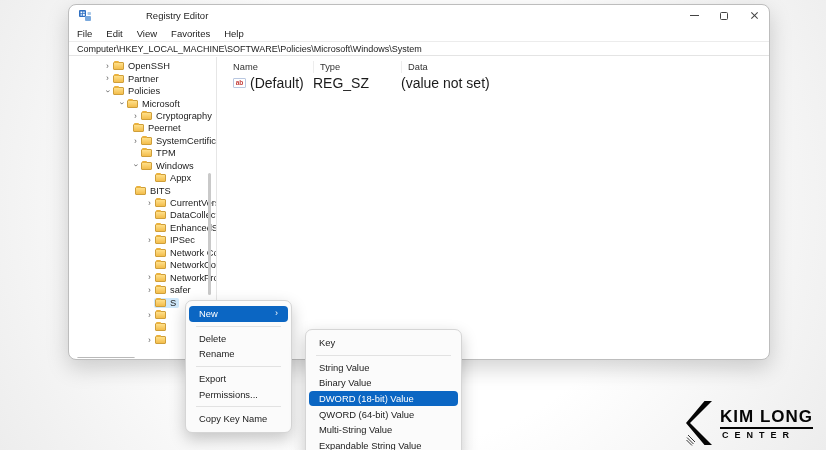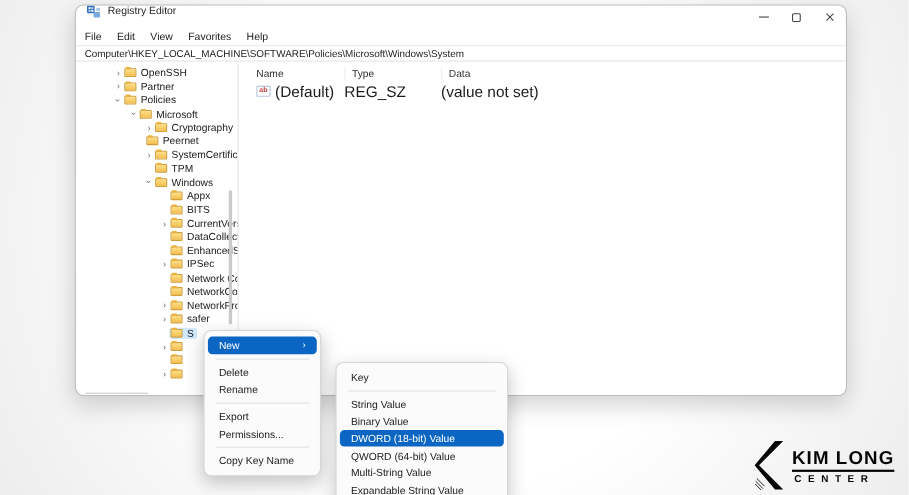--- a/index.html
+++ b/index.html
@@ -9,21 +9,21 @@
     background: radial-gradient(circle at 50% 45%, #ffffff 50%, #ededed 100%);
     position:relative; color:#1b1b1b;
   }
 
   
   .window {
     position:absolute; left:68px; top:4px; width:702px; height:356px;
     background:#fff; border:1px solid #bdbdbd; border-radius:8px;
     box-shadow:0 8px 22px rgba(0,0,0,.18);
   }
-  .titlebar { height:21px; display:flex; padding:0 0 0 10px; }
+  .titlebar { height:21px; display:flex; align-items:center; padding:0 0 0 10px;gap:48px; }
   .app-icon { width:12px; height:12px; margin-right:7px; flex:0 0 auto; }
   .title { font-size:9.5px; color:#1f1f1f; }
   .win-controls { margin-left:auto; display:flex; height:100%; }
   .win-btn { width:30px; height:100%; display:flex; align-items:center; justify-content:center; }
   .glyph-min { width:9px; height:1px; background:#444; }
   .glyph-max { width:8px; height:8px; border:1px solid #444; border-radius:1.5px; }
   .glyph-close { position:relative; width:9px; height:9px; }
   .glyph-close::before,.glyph-close::after{
     content:""; position:absolute; left:4px; top:0; width:1px; height:9px; background:#444;
   }
@@ -201,21 +201,21 @@
               <span class="tlabel">Windows</span>
             </span>
           </div>
           <div class="tree-row" style="padding-left: 76px;">
             <span class="chev"></span>
             <span class="rowbody">
               <span class="folder"></span>
               <span class="tlabel">Appx</span>
             </span>
           </div>
-          <div class="tree-row" style="padding-left: 76px;">
+          <div class="tree-row" style="padding-left: 56px;">
             <span class="chev"></span>
             <span class="rowbody">
               <span class="folder"></span>
               <span class="tlabel">BITS</span>
             </span>
           </div>
           <div class="tree-row" style="padding-left: 76px;">
             <span class="chev">›</span>
             <span class="rowbody">
               <span class="folder"></span>

